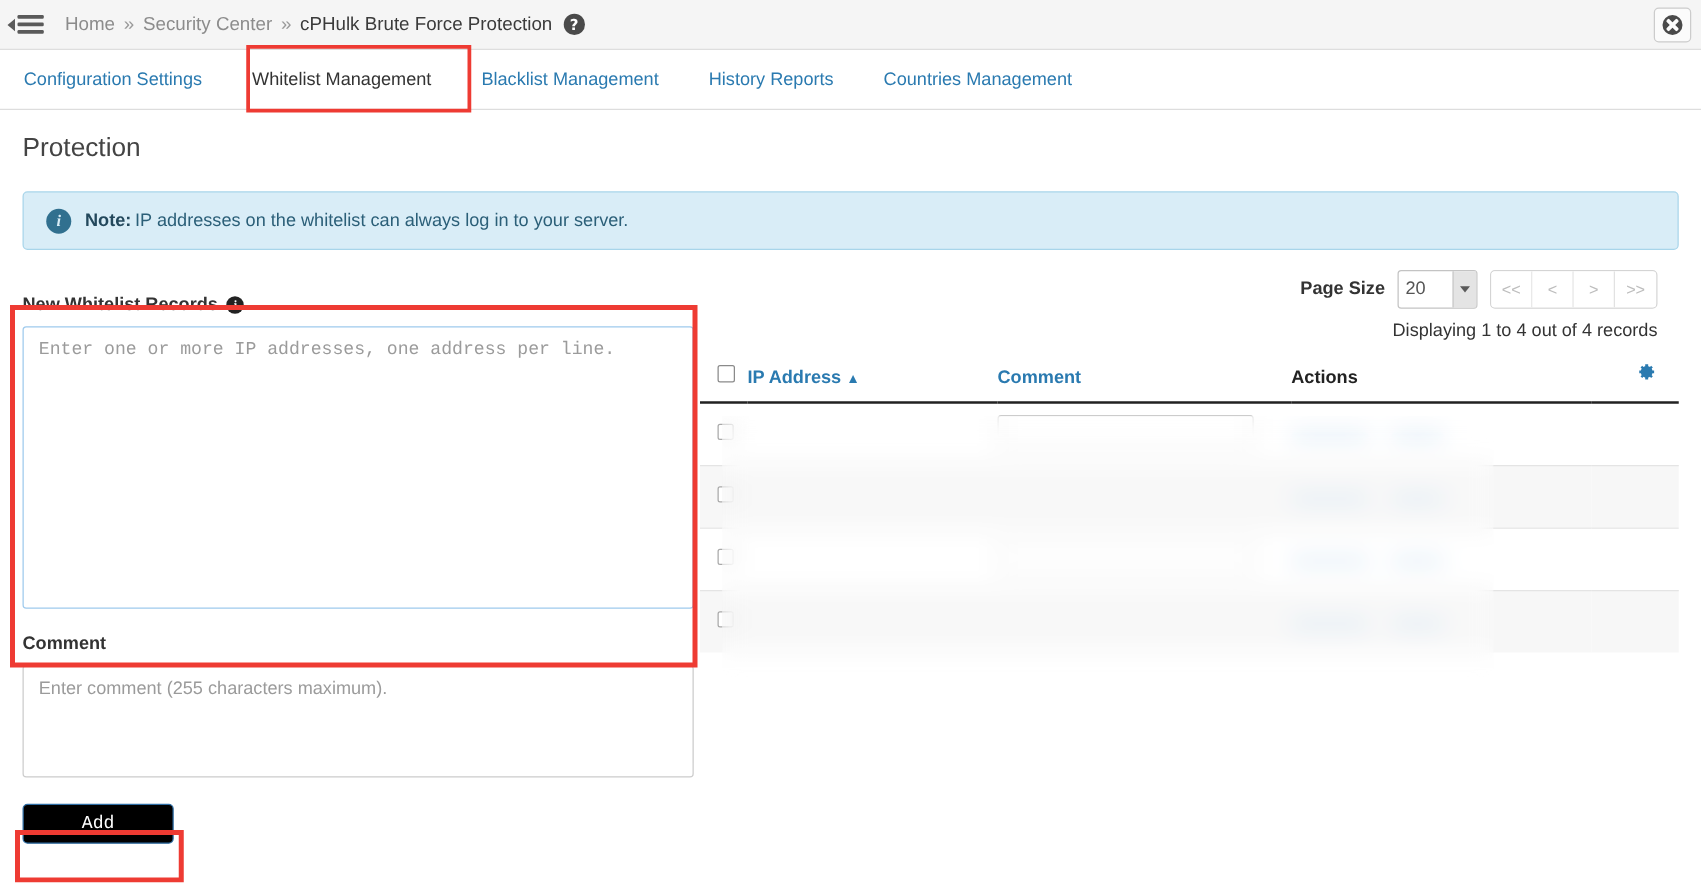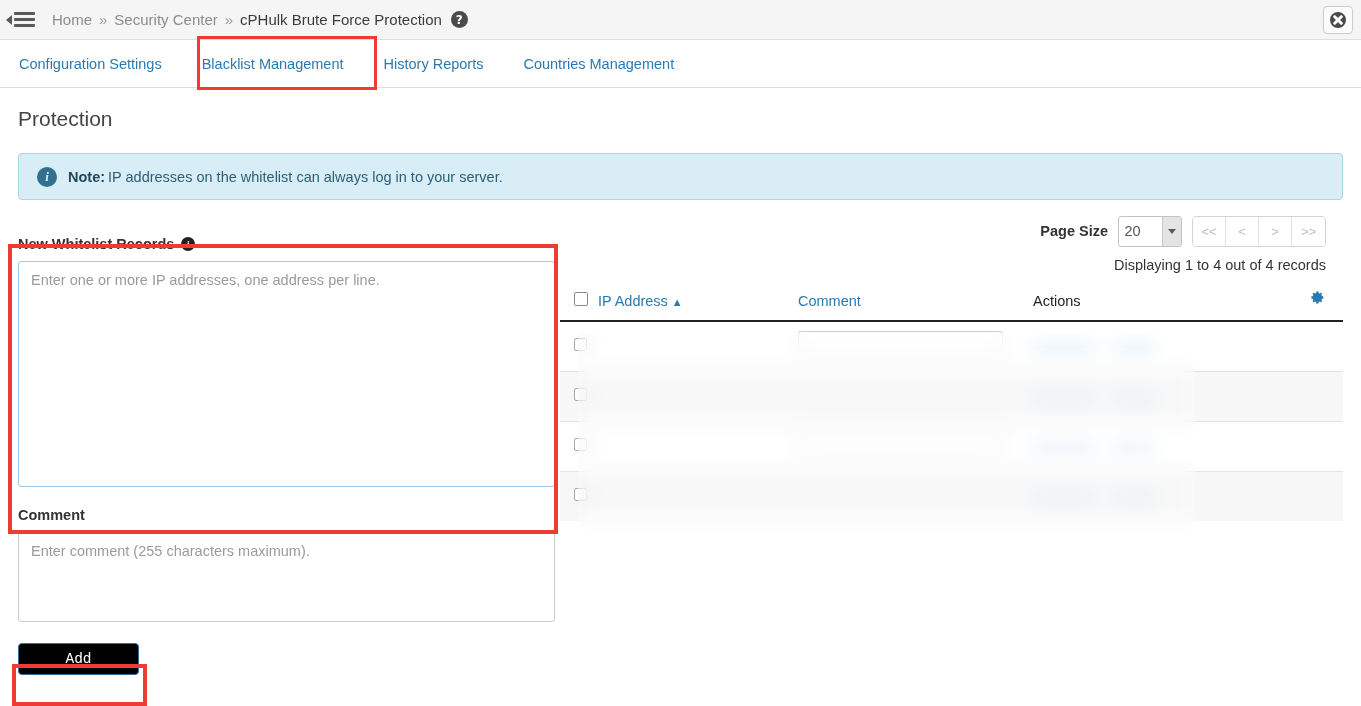--- a/index.html
+++ b/index.html
@@ -214,21 +214,21 @@
     align-items: center; justify-content: center;
     margin-left: 7px;
     font-family: "Liberation Serif", serif;
     cursor: pointer;
   }
   textarea.ip-area {
     width: 537px; height: 226px;
     border: 1px solid #9ecaed;
     border-radius: 3px;
     padding: 10px 12px;
-    font-family: Liberation Sans, sans-serif;
+    font-family: Liberation Mono, monospace;
     font-size: 14.5px;
     color: #333333;
     resize: none;
     outline: none;
     background: #ffffff;
   }
   textarea.ip-area::placeholder { color: #9b9b9b; }
   .comment-label {
     margin-top: 17px;
   }
@@ -352,21 +352,21 @@
     margin-top: 16px;
     width: 783px;
     border-collapse: collapse;
     table-layout: fixed;
   }
   .table thead th {
     text-align: left;
     font-size: 14.5px;
     padding: 0 0 11px 0;
     border-bottom: 2px solid #222222;
-    font-weight: normal;
+    font-weight: bold;
     vertical-align: bottom;
   }
   .th-check { width: 38px; padding-left: 14px !important; }
   .th-ip    { width: 200px; }
   .th-comment { width: 235px; }
   .th-actions { width: 240px; }
   .th-gear  { width: 70px; text-align: right !important; padding-right: 18px !important; }
   .col-link { color: #2a7ab0; cursor: pointer; }
   .col-plain { color: #222222; }
   .sort-arrow { color: #2a7ab0; font-size: 11px; margin-left: 4px; }
@@ -451,20 +451,21 @@
     <span class="help-icon">?</span>
   </div>
   <div class="close-btn">
     <span class="ring"></span>
   </div>
 </div>
 
 <div class="tabs-wrap">
   <div class="tabs">
     <div class="tab">Configuration Settings</div>
+    <div class="tab active">Whitelist Management</div>
     <div class="tab">Blacklist Management</div>
     <div class="tab">History Reports</div>
     <div class="tab">Countries Management</div>
   </div>
   <div class="hl-tab"></div>
 </div>
 
 <div class="page-title">Protection</div>
 
 <div class="note">

